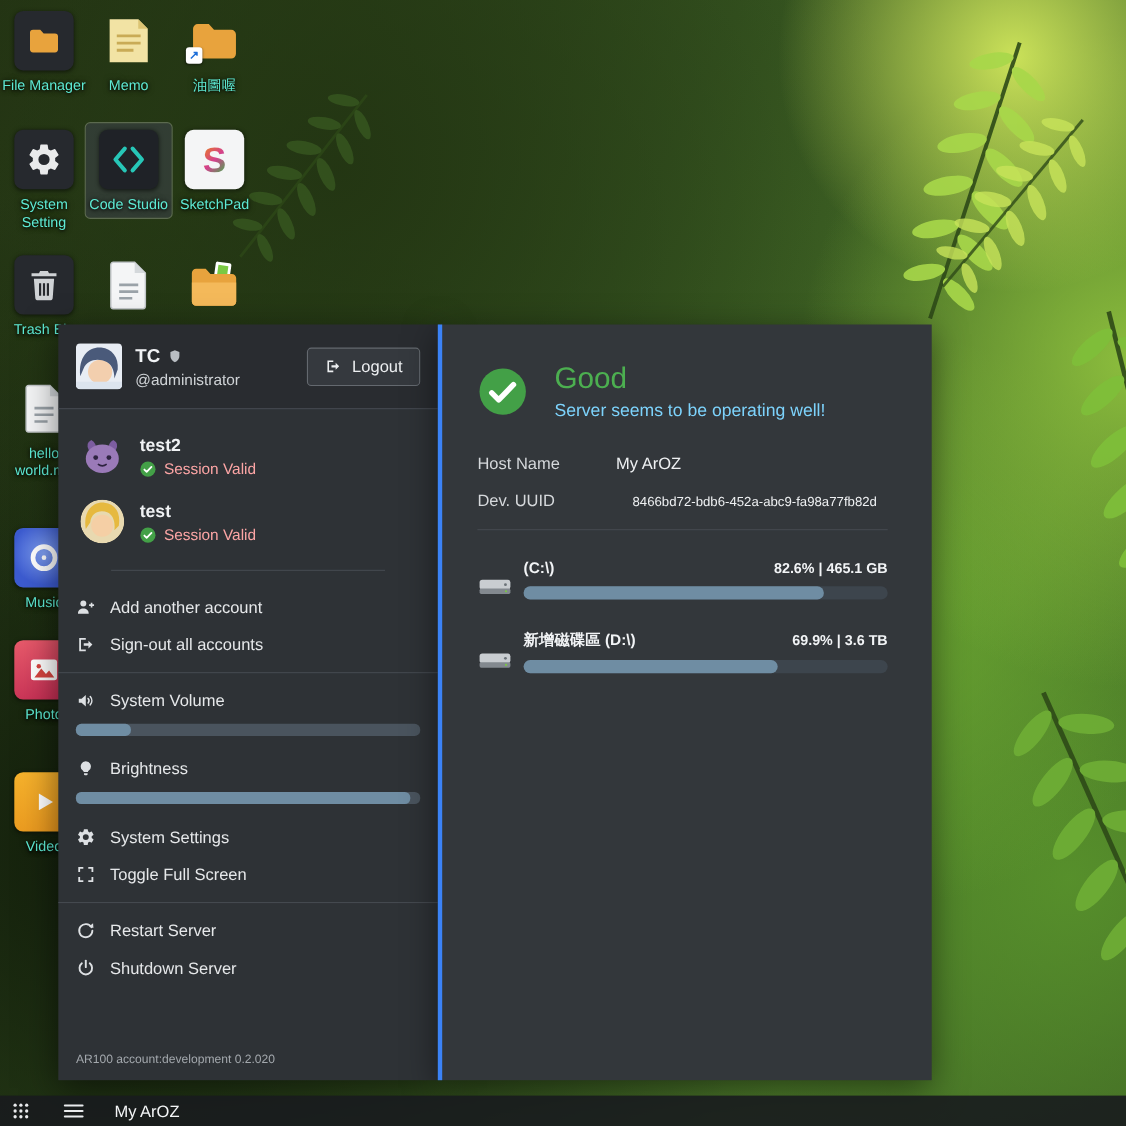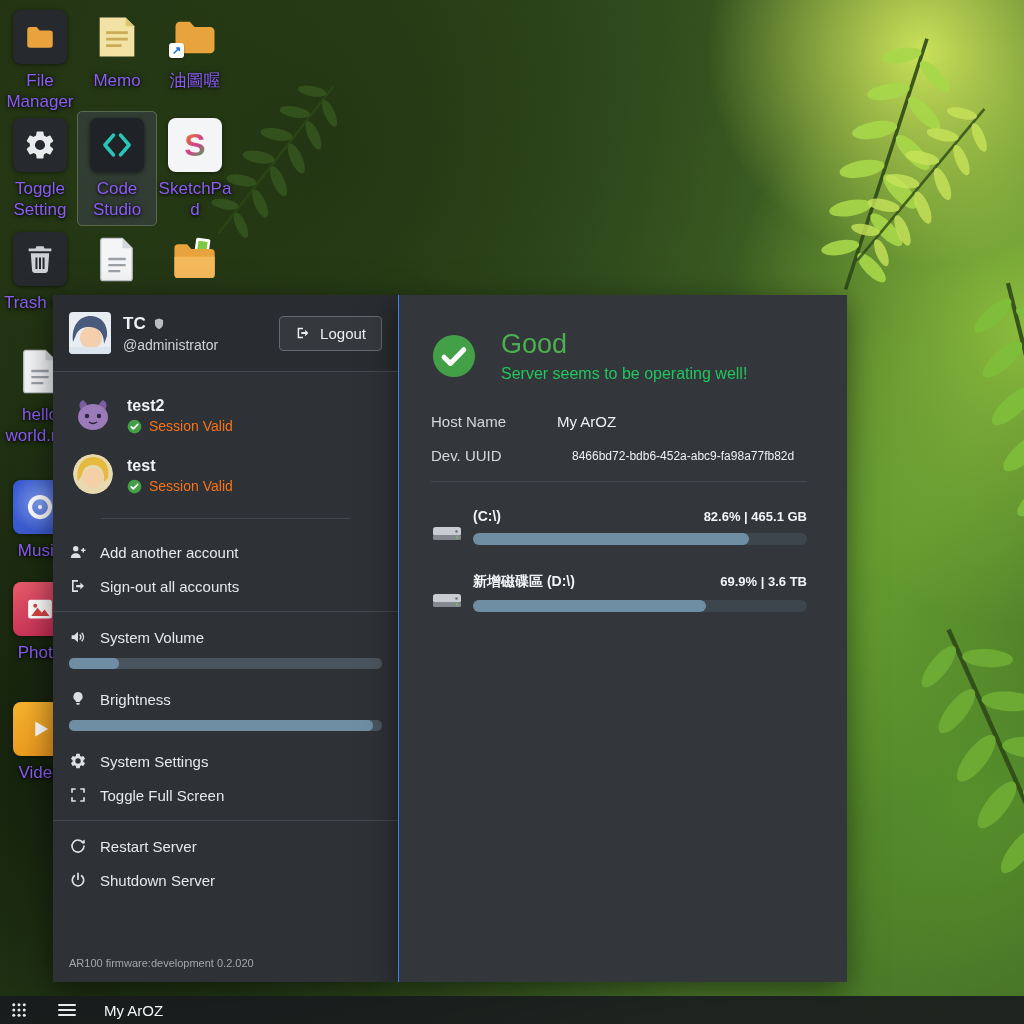--- a/index.html
+++ b/index.html
@@ -27,71 +27,71 @@
     align-items:center; gap:6px; padding:6px 0 4px; border-radius:4px; cursor:pointer; }
   .desk-icon.selected { background:rgba(58,64,71,.62); outline:1px solid rgba(255,255,255,.25); }
   .tile { width:54px; height:54px; border-radius:8px; display:flex; align-items:center;
     justify-content:center; position:relative; flex:none; }
   .tile.dark  { background:#26292e; box-shadow:0 1px 4px rgba(0,0,0,.55); }
   .tile.darker{ background:#1f2227; box-shadow:0 1px 4px rgba(0,0,0,.55); }
   .tile.white { background:#f4f5f6; box-shadow:0 1px 4px rgba(0,0,0,.45); }
   .tile.music { background:radial-gradient(circle at 50% 42%, #7f9ff0 0%, #3c5bd0 70%); box-shadow:0 1px 4px rgba(0,0,0,.5); }
   .tile.photo { background:linear-gradient(160deg,#e85b6b,#c22a52); box-shadow:0 1px 4px rgba(0,0,0,.5); }
   .tile.video { background:linear-gradient(160deg,#f6b32d,#e8951d); box-shadow:0 1px 4px rgba(0,0,0,.5); }
-  .icon-label { color:#8b5cf6; font-size:17px; line-height:1.25; text-align:center; max-width:78px;
+  .icon-label { color:#5eead4; font-size:13px; line-height:1.25; text-align:center; max-width:78px;
     text-shadow:0 1px 3px rgba(0,0,0,.95), 0 0 6px rgba(0,0,0,.6); word-wrap:break-word; }
   .g18{width:18px;height:18px} .g28{width:28px;height:28px}
   .g30{width:30px;height:30px} .g34{width:34px;height:34px} .g52{width:52px;height:52px}
   .s-logo { font-size:32px; font-weight:bold; color:#d8442a;
     background:linear-gradient(135deg,#e7792b 15%,#d43f8d 50%,#39b54a 90%);
     -webkit-background-clip:text; background-clip:text; -webkit-text-fill-color:transparent; }
   .shortcut-badge { position:absolute; left:1px; bottom:6px; width:15px; height:15px; border-radius:3px;
     background:#fff; display:flex; align-items:center; justify-content:center;
     color:#1e6fd9; font-size:11px; font-weight:bold; box-shadow:0 1px 2px rgba(0,0,0,.4); }
 
   
   .panel { position:absolute; top:295px; height:687px; z-index:5; color:#e6e8ea;
     box-shadow:0 8px 30px rgba(0,0,0,.5); }
   .panel-left  { left:53px;  width:345px; background:#2e3236; display:flex; flex-direction:column; }
-  .panel-right { left:398px; width:449px; background:#33373b; border-left:1px solid #3b82f6;
+  .panel-right { left:398px; width:449px; background:#33373b; border-left:4px solid #3b82f6;
     padding:34px 40px 0 32px; }
 
   .hr { border:0; border-top:1px solid #44494f; margin:0; }
   .hr.inset { margin:8px 48px; }
 
   
   .up-header { display:flex; align-items:center; gap:12px; padding:17px 16px; background:rgba(0,0,0,.10); }
   .avatar-main { width:42px; height:42px; border-radius:4px; overflow:hidden; flex:none; }
   .up-name { font-size:17px; font-weight:bold; color:#f1f3f5; display:flex; align-items:center; gap:6px; }
   .up-handle { font-size:14px; color:#cfd3d6; margin-top:3px; }
   .logout-btn { margin-left:auto; display:flex; gap:9px; padding:8px 15px;
     background:#35393e; border:1px solid #64696f; border-radius:4px; color:#eceef0;
     font-size:15px; font-family:inherit; cursor:pointer; }
 
   .accounts { padding:12px 0 6px; }
   .account-row { display:flex; align-items:flex-end; gap:14px; padding:10px 20px; cursor:pointer; }
   .acct-avatar { width:40px; height:40px; flex:none; }
   .acct-avatar.round { border-radius:50%; overflow:hidden; }
   .acct-name { font-size:16px; font-weight:bold; color:#f0f2f4; }
-  .acct-status { display:flex; align-items:center; gap:7px; font-size:14px; color:#f97316; margin-top:3px; }
+  .acct-status { display:flex; align-items:center; gap:7px; font-size:14px; color:#fca5a5; margin-top:3px; }
   .mini-check { width:15px; height:15px; flex:none; }
 
   .menu-section { padding:8px 16px; }
   .menu-item { display:flex; align-items:center; gap:13px; height:34px; font-size:15px;
     color:#e6e8ea; cursor:pointer; border-radius:4px; }
   .mi-icon { width:18px; height:18px; color:#dde0e3; flex:none; }
   .slider { height:11px; background:#4a545e; border-radius:5px; margin:4px 0 13px; cursor:pointer; }
   .slider-fill { height:100%; background:#6f8da3; border-radius:5px; }
   .up-footer { margin-top:auto; padding:10px 16px 13px; font-size:11px; color:#a3a8ad; }
 
   
   .sp-header { display:flex; align-items:center; gap:24px; margin-bottom:30px; }
   .sp-check { width:46px; height:46px; flex:none; }
   .sp-status { font-size:27px; color:#4caf50; margin-bottom:5px; }
-  .sp-substatus { font-size:16px; color:#22c55e; }
+  .sp-substatus { font-size:16px; color:#7dd3fc; }
   .info-row { display:flex; align-items:center; margin-bottom:17px; }
   .info-label { width:126px; flex:none; font-size:15px; color:#d5d8db; display:flex; align-items:center; gap:7px; }
   .info-value { font-size:15px; color:#eef0f2; }
   .info-value.uuid { font-size:12px;margin-left:15px; }
   .caret { width:14px; height:14px; color:#cfd3d6; }
   .sp-divider { border:0; border-top:1px solid #44494f; margin:6px 0 26px; }
 
   .disk-item { display:flex; align-items:flex-end; gap:10px; margin-bottom:28px; }
   .disk-icon { width:32px; height:24px; flex:none; }
   .disk-body { flex:1; }
@@ -275,21 +275,21 @@
     </div>
     <div class="icon-label">油圖喔</div>
   </div>
 
   <div class="desk-icon" style="left:1px;top:112px">
     <div class="tile dark">
         <svg class="g34" style="color:#e9eaeb">
           <use href="#i-gear"></use>
         </svg>
       </div>
-    <div class="icon-label">Toggle Setting</div>
+    <div class="icon-label">System Setting</div>
   </div>
 
   <div class="desk-icon selected" style="left:78px;top:112px">
     <div class="tile darker">
         <svg class="g34" style="color:#27c6b7">
           <use href="#i-code"></use>
         </svg>
       </div>
     <div class="icon-label">Code Studio</div>
   </div>
@@ -501,21 +501,21 @@
         <span>Restart Server</span>
       </div>
       <div class="menu-item">
         <svg class="mi-icon">
             <use href="#i-power"></use>
           </svg>
         <span>Shutdown Server</span>
       </div>
     </div>
 
-    <div class="up-footer">AR100 firmware:development 0.2.020</div>
+    <div class="up-footer">AR100 account:development 0.2.020</div>
   </div>
 
   <div class="panel panel-right">
 
     <div class="sp-header">
       <svg class="sp-check">
           <use href="#i-check"></use>
         </svg>
       <div>
         <div class="sp-status">Good</div>

